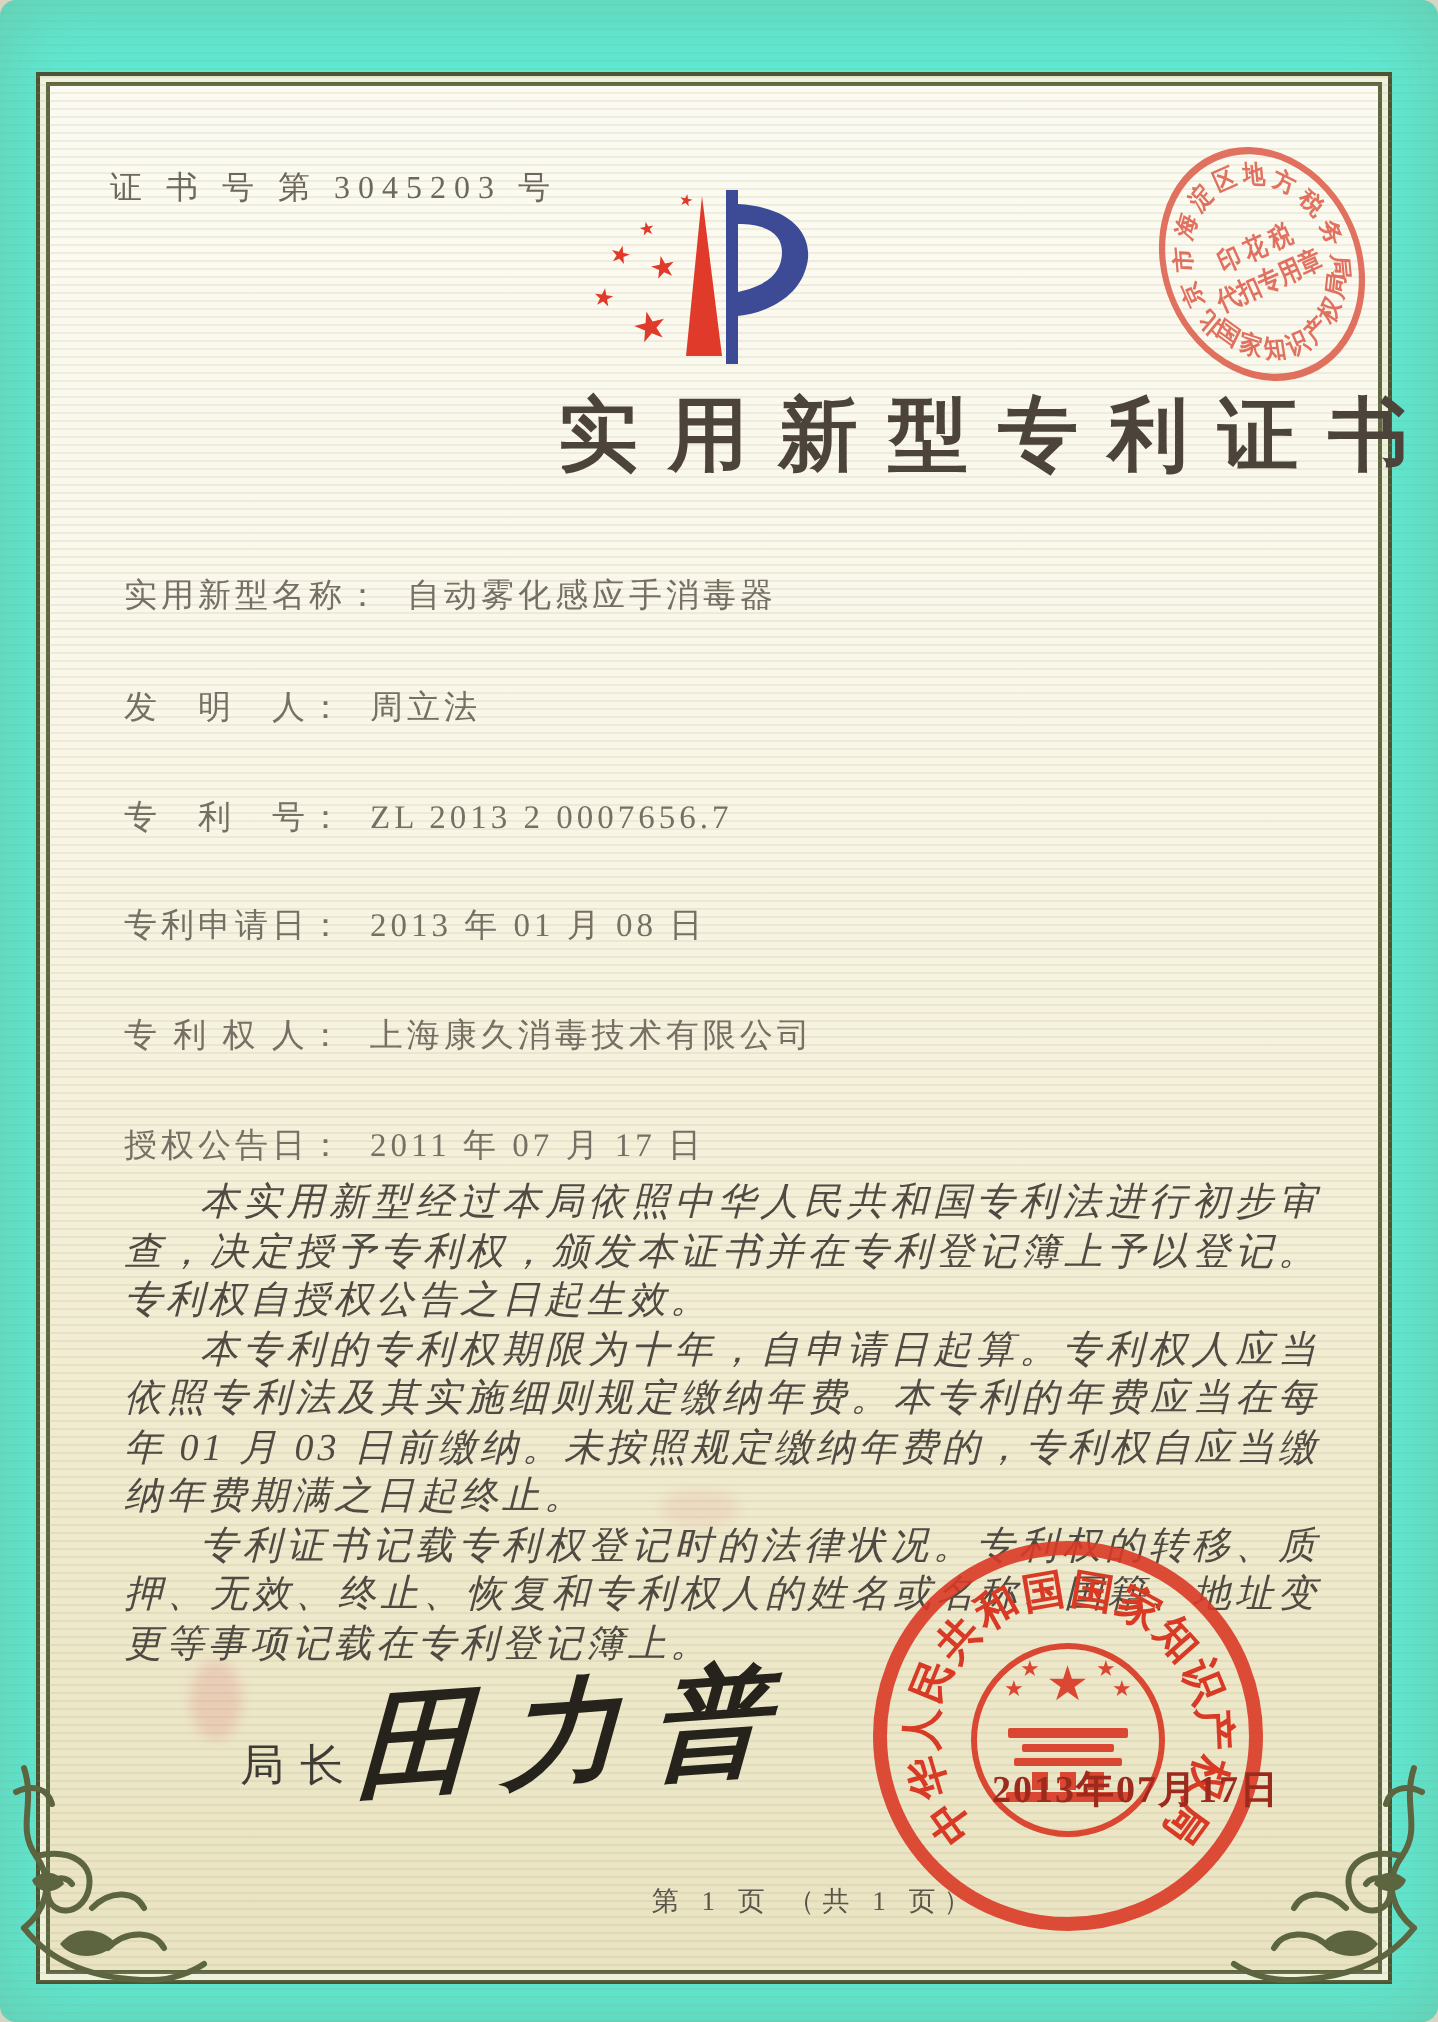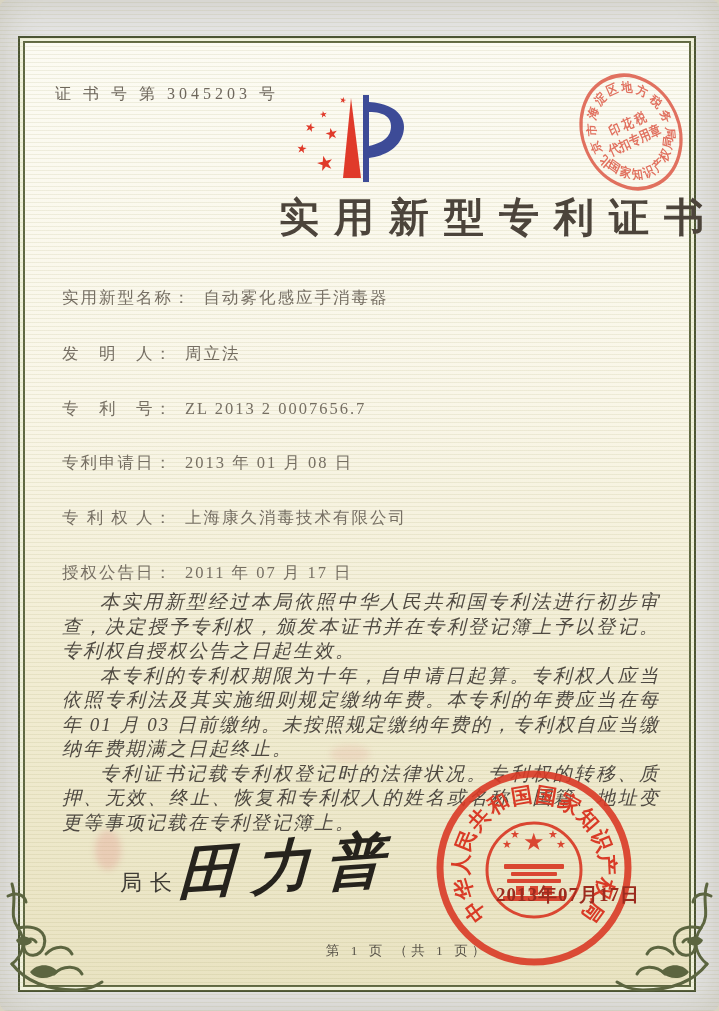--- a/index.html
+++ b/index.html
@@ -1,18 +1,18 @@
 <!DOCTYPE html>
 <html><head>
 <meta charset="utf-8">
 <style>
   html,body{margin:0;padding:0;background:#d8d4c2;}
   .page{
     position:relative; width:719px; height:1011px; margin:0 auto;
-    background:#e5e5e5; border-radius:8px; overflow:hidden;
+    background:#5eead4; border-radius:8px; overflow:hidden;
     font-family:"Liberation Serif","DejaVu Serif",serif;
     box-shadow: inset 0 0 40px rgba(120,110,70,.25);
   }
   .page::before{ 
     content:""; position:absolute; inset:0; z-index:1; pointer-events:none;
     background:repeating-linear-gradient(0deg, rgba(160,158,96,.14) 0 1px, transparent 1px 4px);
   }
   .frame{
     position:absolute; left:18px; top:36px; width:674px; height:952px; z-index:0;
     border:2px solid #4b5433;

